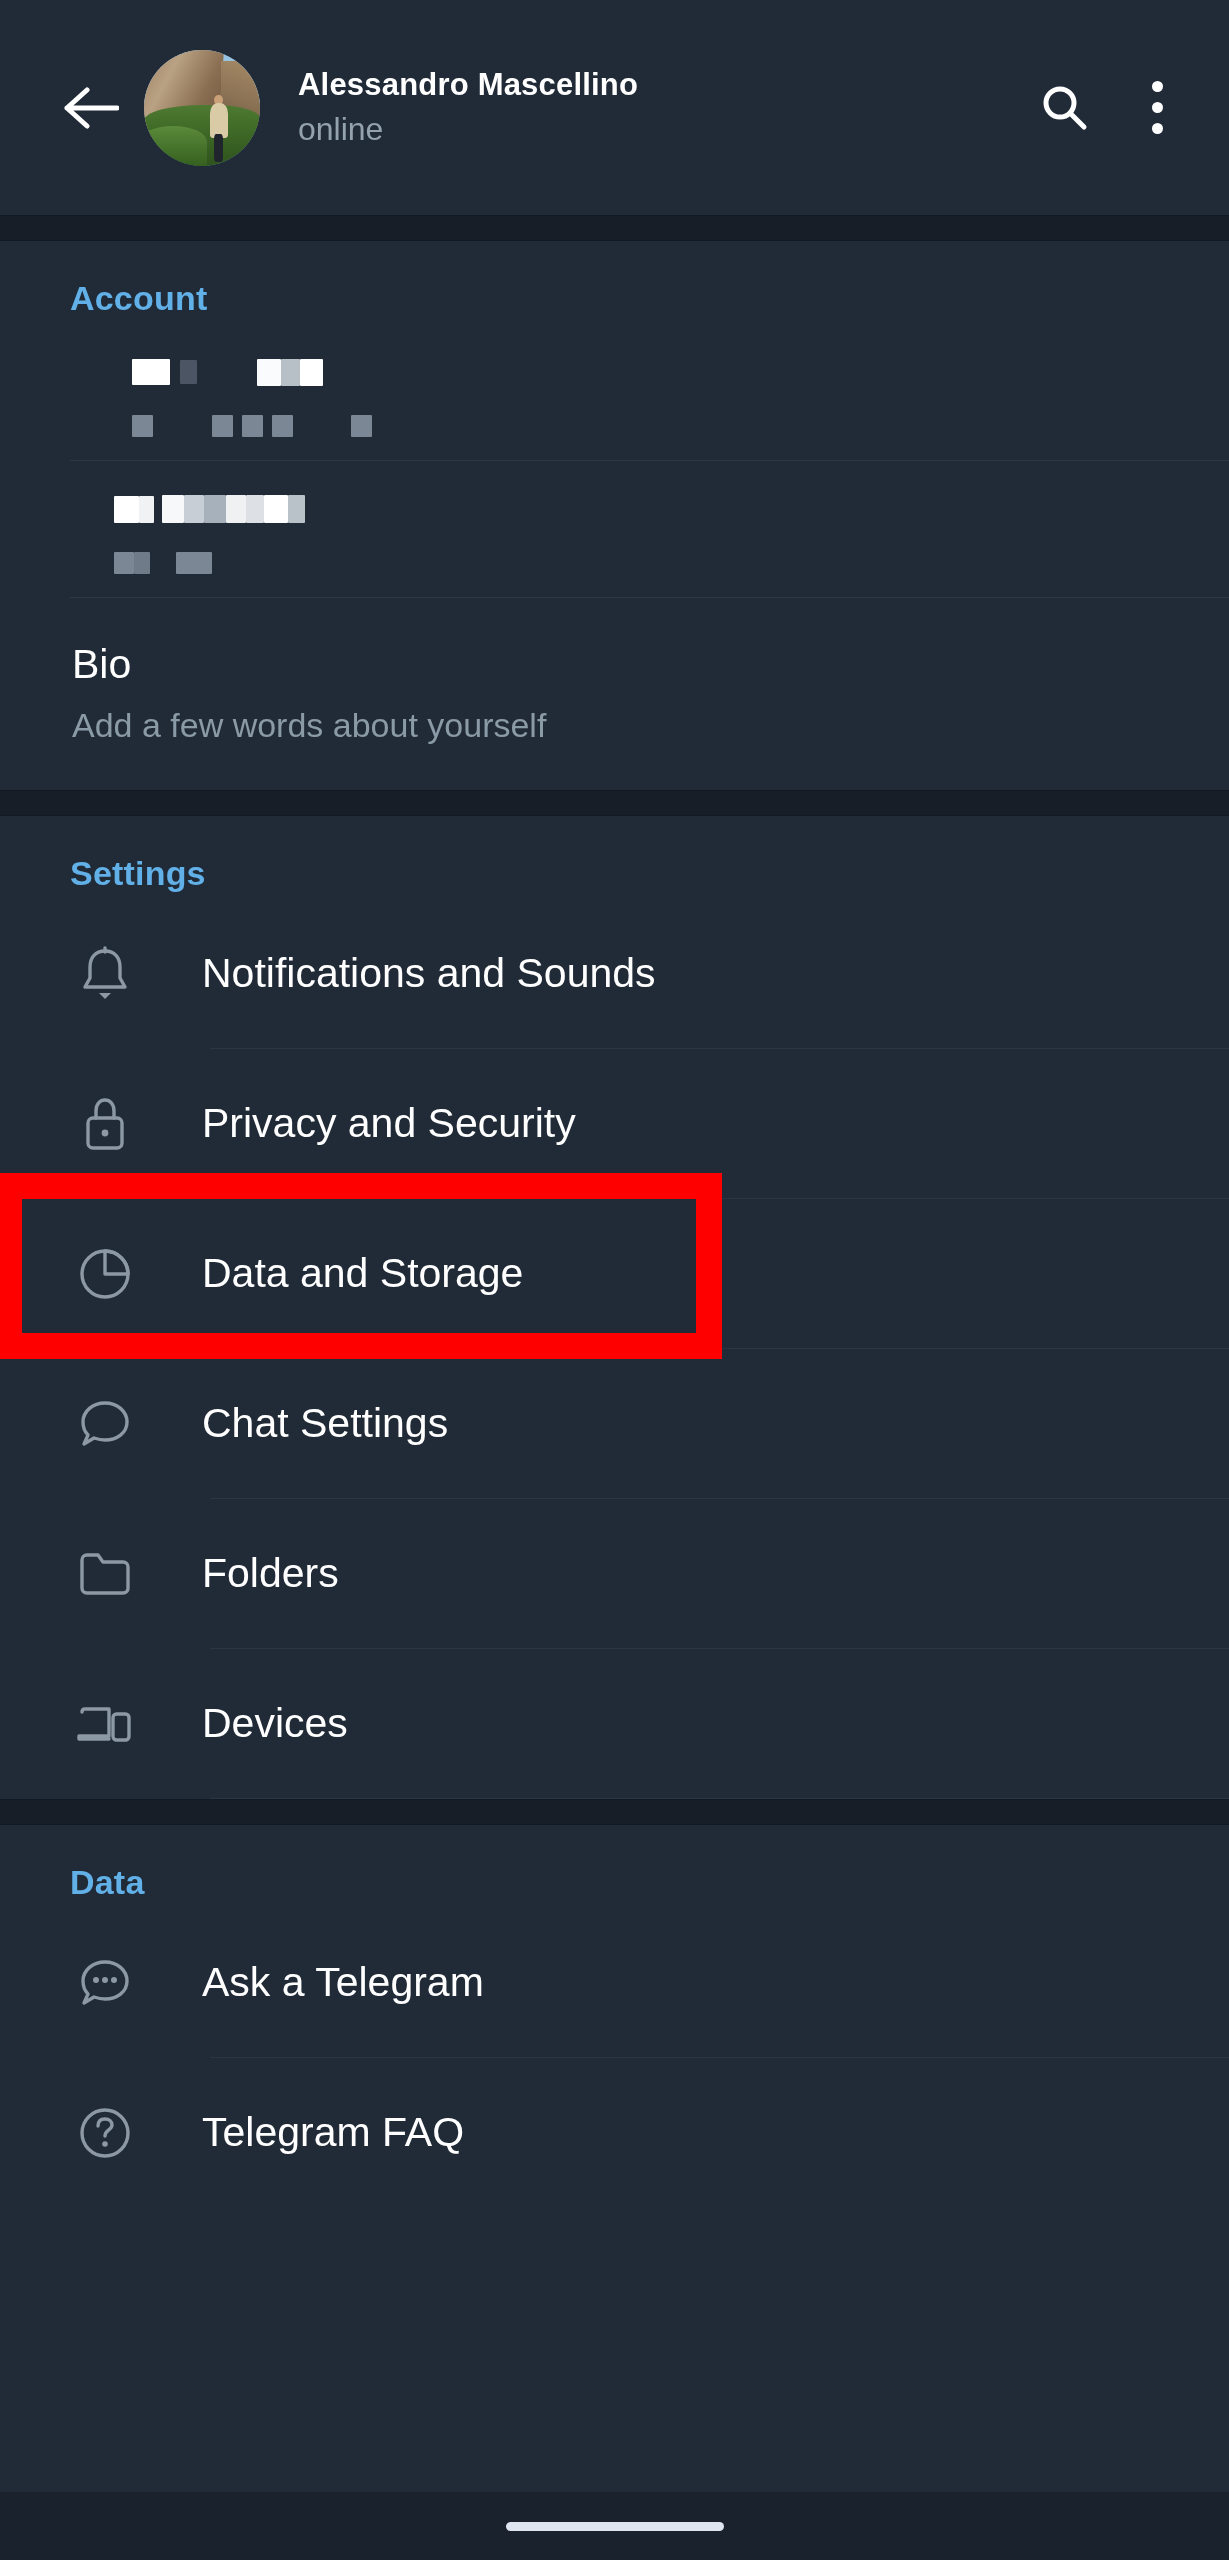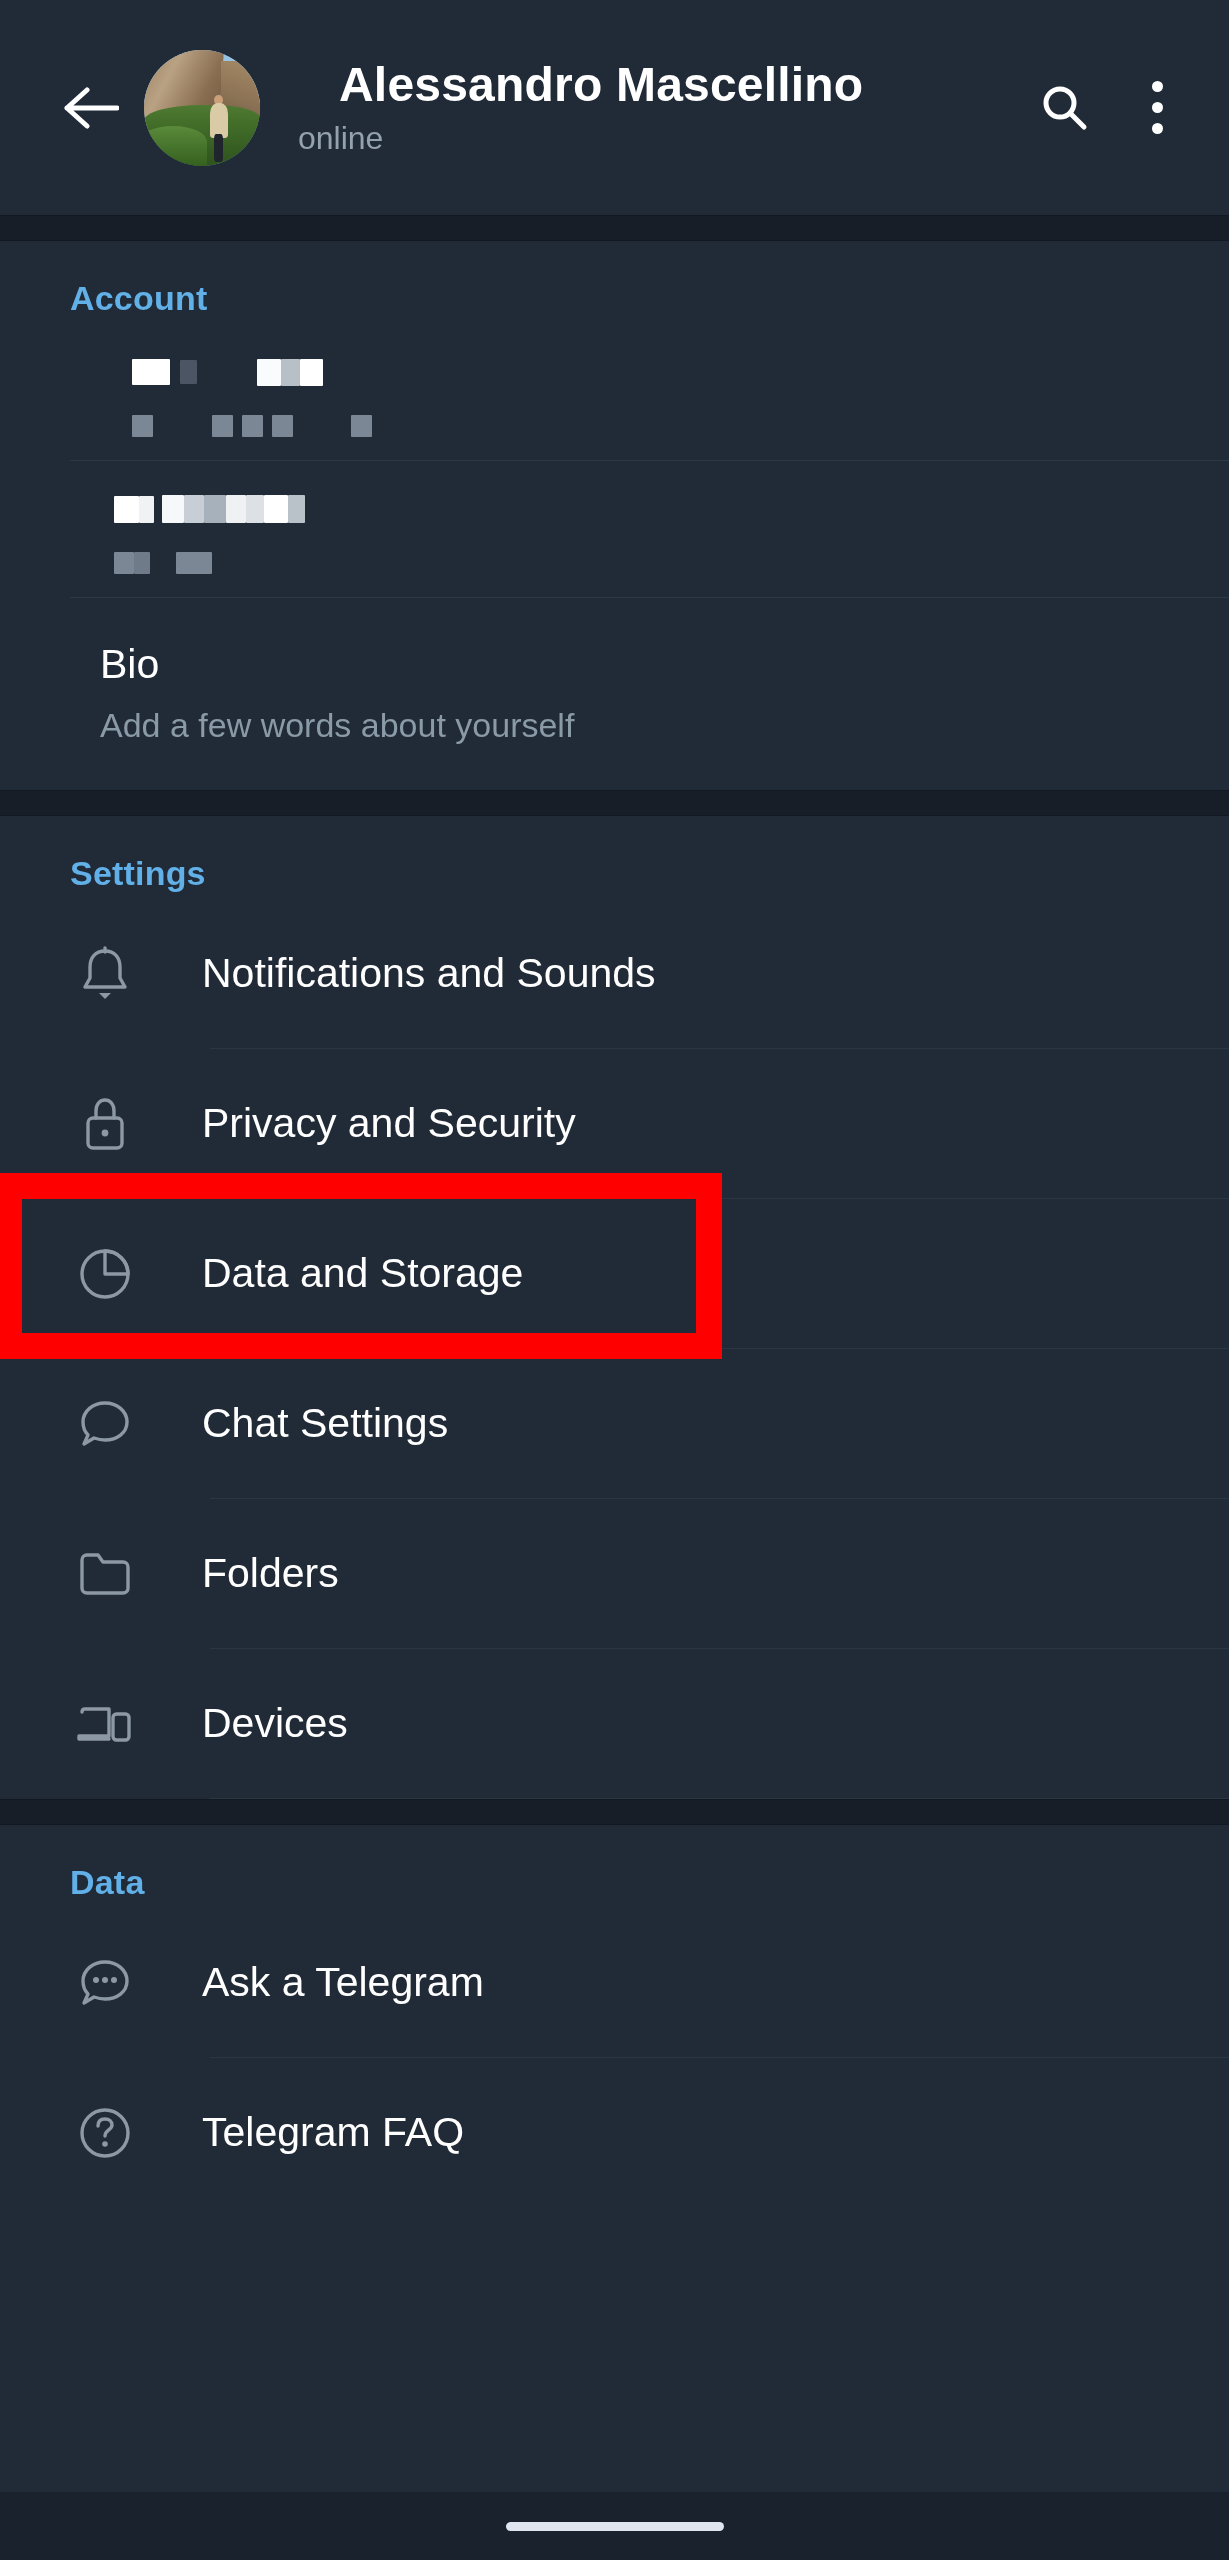--- a/index.html
+++ b/index.html
@@ -91,27 +91,26 @@
 
   .title-block {
     margin-left: 38px;
     display: flex;
     flex-direction: column;
     justify-content: center;
     flex: 1 1 auto;
     min-width: 0;
   }
   .chat-title {
-    font-size: 48px;
+    font-size: 31px;
     font-weight: bold;
     color: #ffffff;
     line-height: 1.1;
     letter-spacing: 0.2px;
     white-space: nowrap;
-    margin-left: 41px;
   }
   .chat-status {
     font-size: 32px;
     color: #93a2ae;
     margin-top: 10px;
     line-height: 1.1;
   }
 
   .hdr-actions {
     display: flex;
@@ -159,21 +158,21 @@
 
   .blk { display: block; border-radius: 1px; }
 
   .acct-divider {
     height: 1px;
     background: #2d3845;
     margin-left: 70px;
   }
 
   
-  .bio-row { padding: 44px 0 46px 100px; }
+  .bio-row { padding: 44px 0 46px 72px; }
   .bio-title { font-size: 41px; color: #ffffff; line-height: 1.12; }
   .bio-sub { font-size: 34px; color: #8b9aa7; margin-top: 18px; line-height: 1.12; }
 
   
   .list-item {
     position: relative;
     display: flex;
     align-items: center;
     height: 150px;
     padding-left: 60px;

